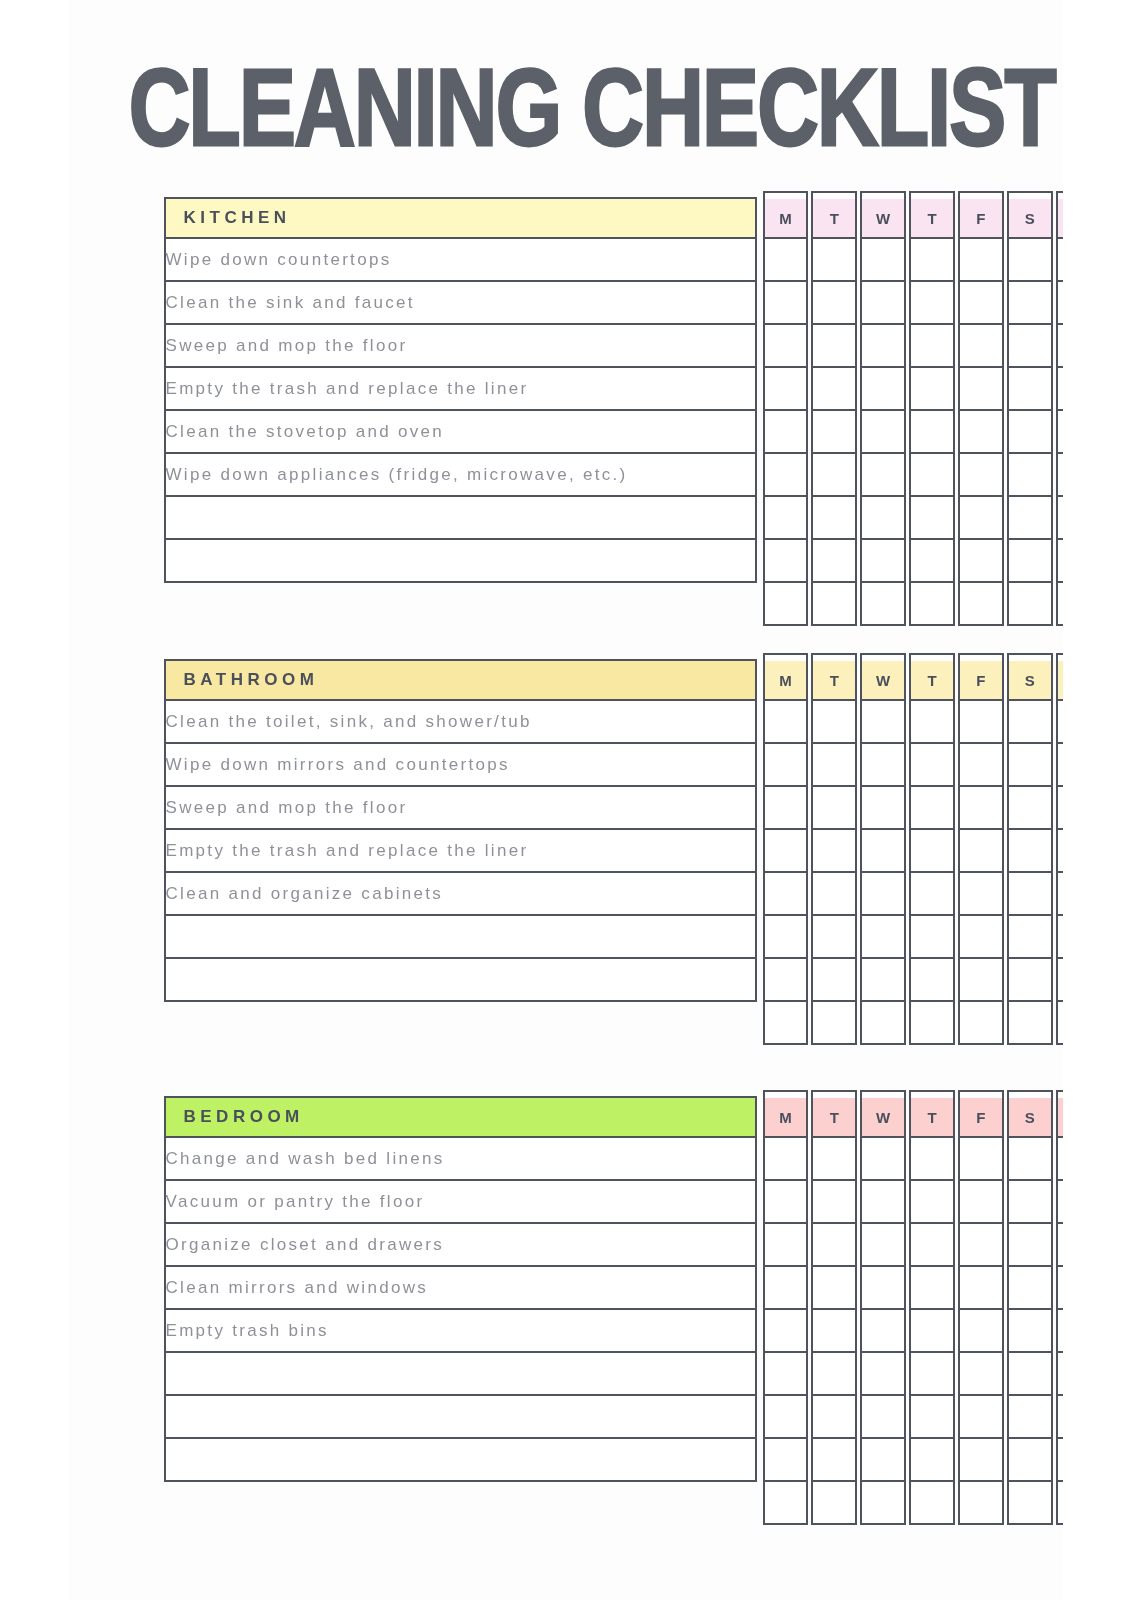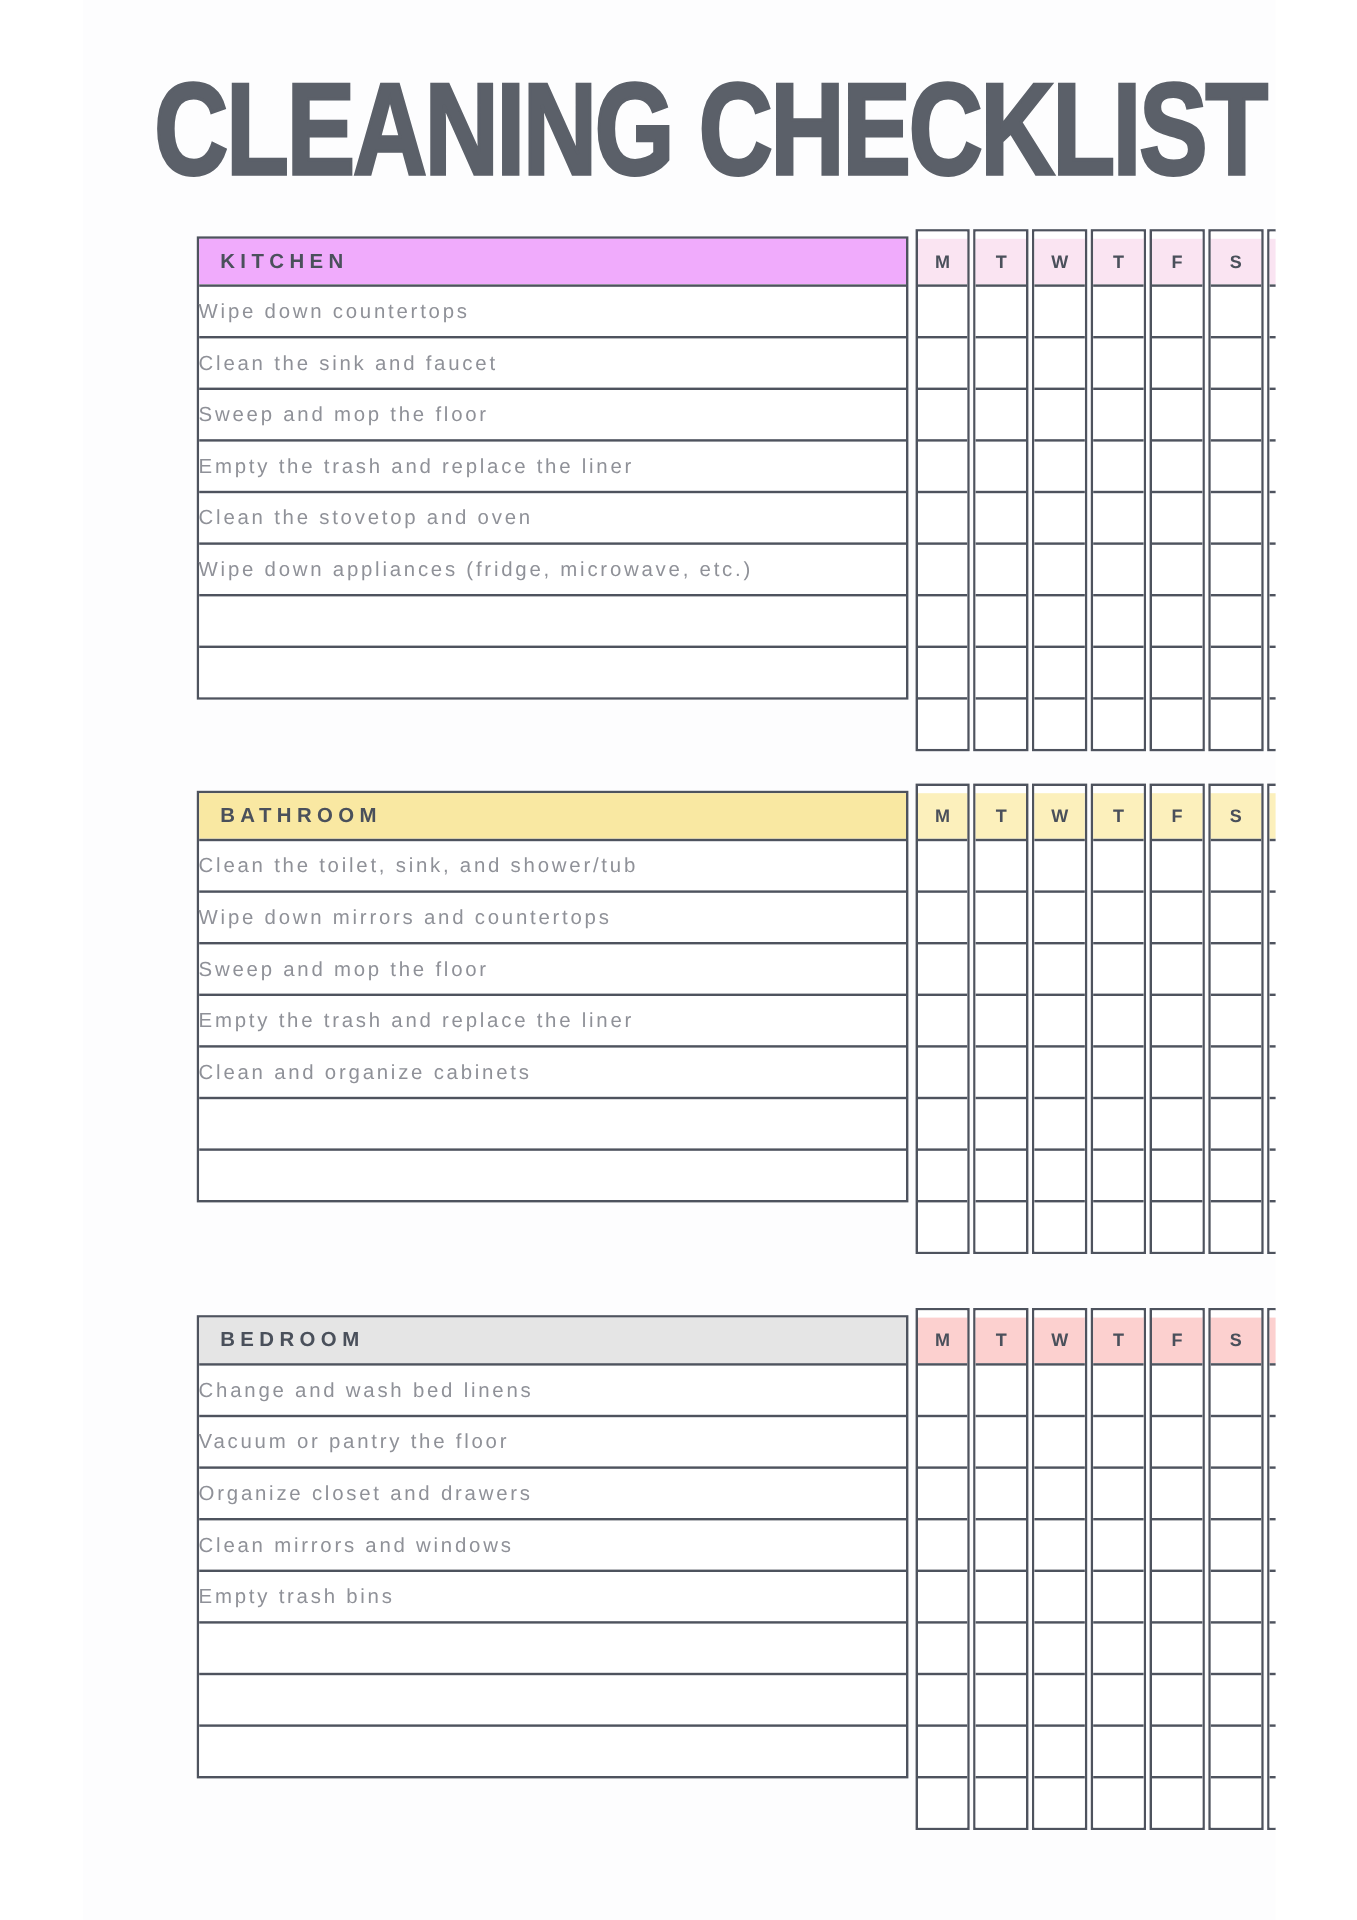--- a/index.html
+++ b/index.html
@@ -101,21 +101,21 @@
   }
 </style>
 </head>
 <body>
 
 <div class="page">
   <h1 class="title">CLEANING CHECKLIST</h1>
   <main class="sections">
   <section class="section first">
     <div class="left-table">
-      <div class="left-header" style="background: #f0abfc;">
+      <div class="left-header" style="background: #fef9c3;">
         <span class="left-header-label">KITCHEN</span>
       </div>
     <div class="left-row">
             <span class="task-label">Wipe down countertops</span>
           </div>
           <div class="left-row">
             <span class="task-label">Clean the sink and faucet</span>
           </div>
           <div class="left-row">
             <span class="task-label">Sweep and mop the floor</span>
@@ -333,21 +333,21 @@
             <div class="check-cell"></div>
             <div class="check-cell"></div>
             <div class="check-cell"></div>
             <div class="check-cell"></div>
           </div>
         </div>
   </section>
 
   <section class="section gap-lg">
     <div class="left-table">
-      <div class="left-header" style="background: #e5e5e5;">
+      <div class="left-header" style="background: #bef264;">
         <span class="left-header-label">BEDROOM</span>
       </div>
     <div class="left-row">
             <span class="task-label">Change and wash bed linens</span>
           </div>
           <div class="left-row">
             <span class="task-label">Vacuum or pantry the floor</span>
           </div>
           <div class="left-row">
             <span class="task-label">Organize closet and drawers</span>

